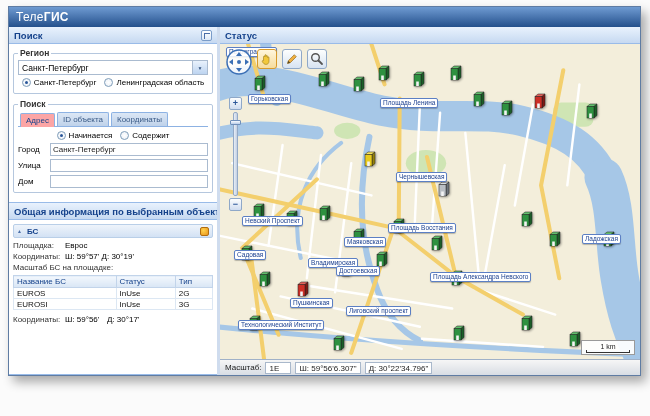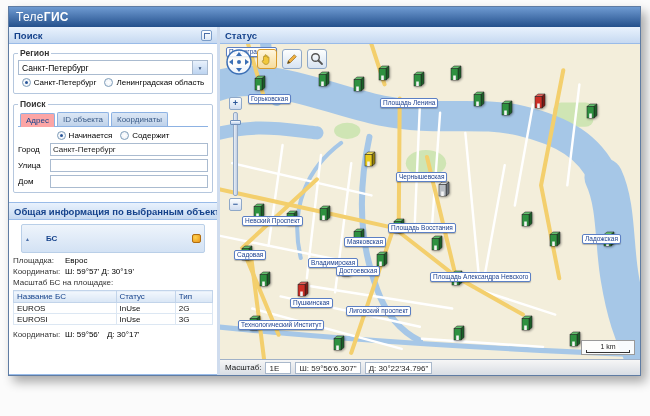--- a/index.html
+++ b/index.html
@@ -24,21 +24,21 @@
 .radio-row{display:flex;align-items:center;gap:3px;font-size:8px;white-space:nowrap}
 .radios2{display:flex;gap:8px;margin:2px 0;justify-content:center}
 .radio{width:9px;height:9px;border:1px solid #7f9db9;border-radius:50%;background:radial-gradient(#fff,#e8eef6);position:relative;flex:0 0 auto}
 .radio.checked::after{content:"";position:absolute;left:2px;top:2px;width:3px;height:3px;border-radius:50%;background:#2a5699}
 .tabs{display:flex;gap:2px;border-bottom:1px solid #8db2e3;margin:1px 0 4px;padding-left:2px}
 .tab{padding:2px 5px 1px;font-size:8px;background:linear-gradient(#dce7f5,#bfd2ea);border:1px solid #8db2e3;border-bottom:none;border-radius:2px 2px 0 0;color:#3a5a86;white-space:nowrap}
 .tab.active{background:#fca5a5;font-weight:normal;color:#15428b;position:relative;top:1px;padding-bottom:2px}
 .frow{display:flex;align-items:center;margin:3px 0 0}
 .frow label{width:32px;font-size:8px;flex:0 0 auto}
 .frow input{flex:1;min-width:0;height:13px;border:1px solid #aabbd0;font-size:8px;padding:0 2px;font-family:inherit;color:#222}
-.section-head{height:29px;background:linear-gradient(#eef4fb,#d3e2f4);border:1px solid #b9cfe8;border-radius:2px;display:flex;align-items:center;gap:16px;padding:0 3px;font-size:8px;font-weight:bold;color:#15428b;margin:0 8px 2px}
+.section-head{height:14px;background:linear-gradient(#eef4fb,#d3e2f4);border:1px solid #b9cfe8;border-radius:2px;display:flex;align-items:center;gap:5px;padding:0 3px;font-size:8px;font-weight:bold;color:#15428b;margin:0 0 2px}
 .toggle{font-size:5px;color:#4a6ea8}
 .locate{width:9px;height:9px;margin-left:auto;background:radial-gradient(circle at 35% 35%,#ffd24d,#e8941c);border:1px solid #b06d10;border-radius:2px}
 .irow{display:flex;font-size:8px;line-height:11px}
 .irow .lbl{width:52px;color:#333;flex:0 0 auto}
 .irow .val{flex:1;color:#000;white-space:nowrap;overflow:hidden}
 .listlbl{font-size:8px;line-height:11px;color:#333}
 table.bstable{border-collapse:collapse;width:100%;margin:2px 0 4px;font-size:8px}
 .bstable th{background:linear-gradient(#f2f7fd,#d9e6f5);border:1px solid #c2d4ea;font-weight:normal;color:#15428b;text-align:left;padding:0 3px;height:12px}
 .bstable td{border:1px solid #dce7f3;padding:0 3px;height:11px;color:#111}
 .pairs{display:grid;grid-template-columns:48px 42px 62px 1fr;font-size:8px;line-height:11px}

